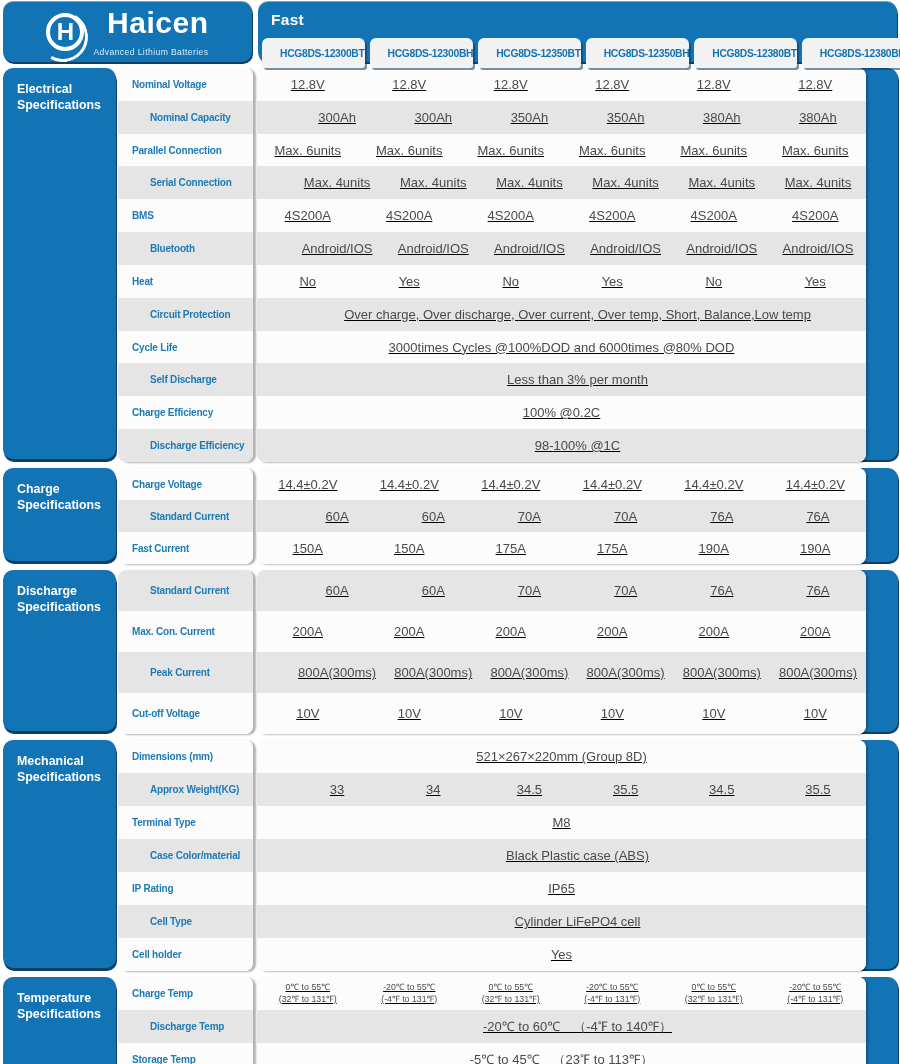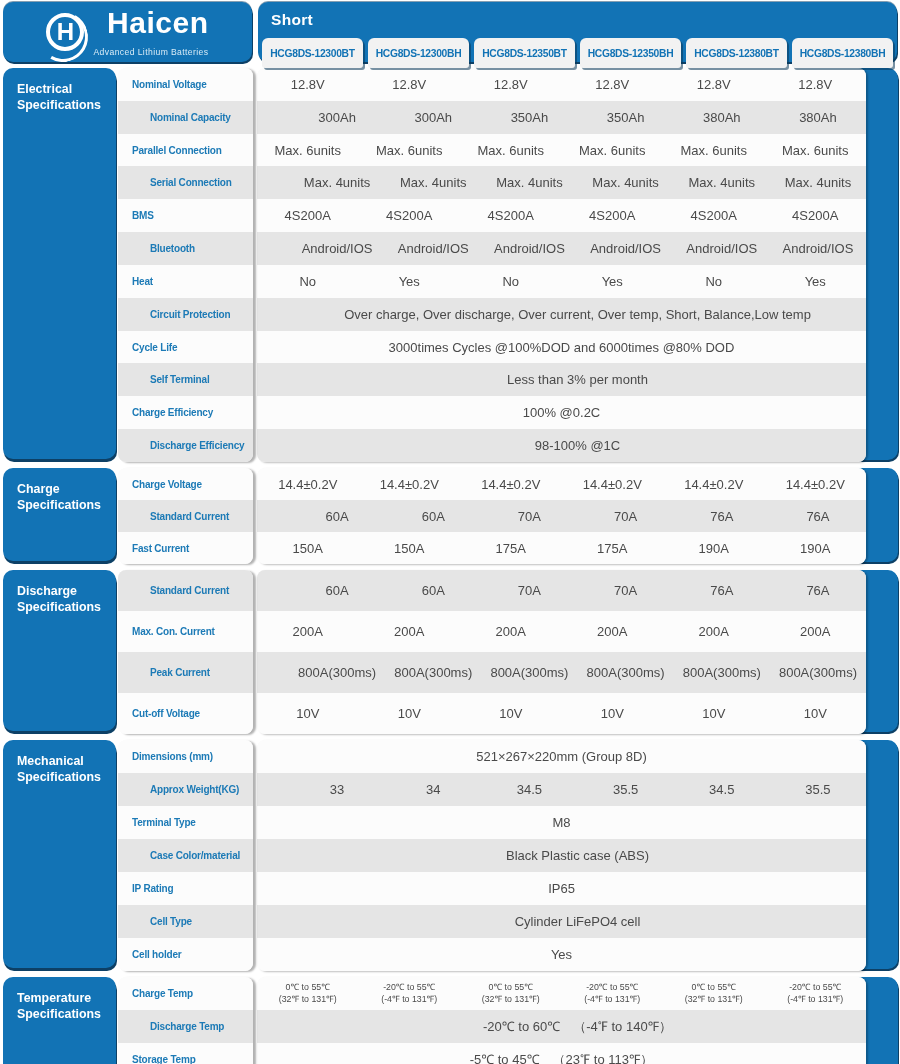--- a/index.html
+++ b/index.html
@@ -43,21 +43,21 @@
     background:var(--blue);border-radius:10px;
     box-shadow:1px 2px 0 var(--dark), 0 -1px 0 rgba(13,64,102,.5);
   }
   .model-label{position:absolute;left:13px;top:9px;color:#fff;font-weight:bold;font-size:15.5px;letter-spacing:.3px;}
   .tabs{position:absolute;left:4px;right:4px;top:36px;height:30px;display:flex;gap:5px;}
   .tab{
     flex:1;background:var(--tabbg);border-radius:6px 6px 3px 3px;
     display:flex;align-items:center;justify-content:center;
     box-shadow:2px 2px 0 rgba(10,55,88,.55);
   }
-  .tab span{color:var(--blue);font-weight:bold;font-size:10.3px;letter-spacing:-.3px;white-space:nowrap;}
+  .tab span{color:var(--blue);font-weight:bold;font-size:10.3px;letter-spacing:-.3px;white-space:nowrap;padding-left:18px;}
   
   #sections{position:relative;}
   .section{position:relative;margin-bottom:6px;}
   .side{
     position:absolute;left:3px;top:0;bottom:3px;width:113px;
     background:var(--blue);border-radius:10px;
     box-shadow:1px 3px 0 var(--dark);
     padding:13px 8px 0 14px;
   }
   .side span{color:#fff;font-weight:bold;font-size:12.4px;line-height:1.3;display:block;}
@@ -65,21 +65,21 @@
   .labels{
     position:absolute;left:118px;top:0;bottom:0;width:135px;border-radius:8px;
     box-shadow:3px 1px 2px rgba(0,0,0,.3);z-index:2;
   }
   .values-bg{
     position:absolute;left:300px;right:2px;top:0;bottom:2px;
     background:var(--blue);border-radius:10px;box-shadow:1px 2px 0 var(--dark);z-index:0;
   }
   .values{
     position:absolute;left:257px;top:0;bottom:0;width:609px;border-radius:8px;
-    box-shadow:2px 1px 2px rgba(0,0,0,.25);z-index:1;
+    box-shadow:2px 1px 2px rgba(0,0,0,.25);z-index:1;text-decoration:underline;
   }
   .lrow,.vrow{flex:1;display:flex;align-items:center;background:var(--rowwhite);}
   .lrow.shade,.vrow.shade{background:var(--shade);padding-left:32px;}
   .lrow{padding-left:14px;}
   .lrow span{color:var(--label);font-weight:bold;font-size:10px;letter-spacing:-.2px;white-space:nowrap;}
   .cell{flex:1;text-align:center;color:var(--valtext);font-size:13px;}
   .cell.small{font-size:8.8px;line-height:1.35;white-space:pre-line;}
   .span-cell{flex:1;text-align:center;color:var(--valtext);font-size:13px;white-space:pre;}
 </style>
 </head>
@@ -89,21 +89,21 @@
   <div class="logo-box">
     <div class="logo-ring">
       <span>H</span>
     </div>
     <div class="brand-text">
       <span class="brand-name">Haicen</span>
       <span class="brand-tagline">Advanced Lithium Batteries</span>
     </div>
   </div>
   <div class="model-box">
-    <div class="model-label">Short</div>
+    <div class="model-label">Fast</div>
     <div class="tabs">
         <div class="tab">
           <span>HCG8DS-12300BT</span>
         </div>
         <div class="tab">
           <span>HCG8DS-12300BH</span>
         </div>
         <div class="tab">
           <span>HCG8DS-12350BT</span>
         </div>
@@ -221,21 +221,21 @@
         <div class="lrow">
           <span>Heat</span>
         </div>
         <div class="lrow shade">
           <span>Circuit Protection</span>
         </div>
         <div class="lrow">
           <span>Cycle Life</span>
         </div>
         <div class="lrow shade">
-          <span>Self Terminal</span>
+          <span>Self Discharge</span>
         </div>
         <div class="lrow">
           <span>Charge Efficiency</span>
         </div>
         <div class="lrow shade">
           <span>Discharge Efficiency</span>
         </div>
       </div>
     </div>
     <div class="section" style="height: 96px;">

